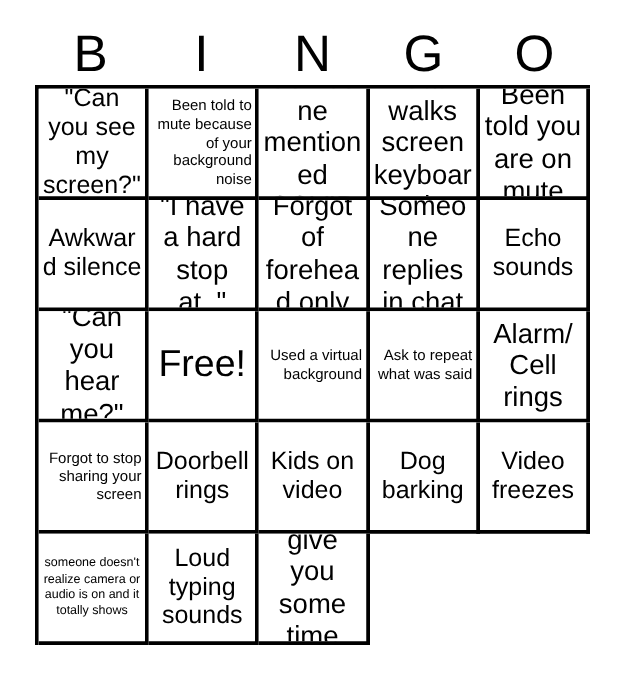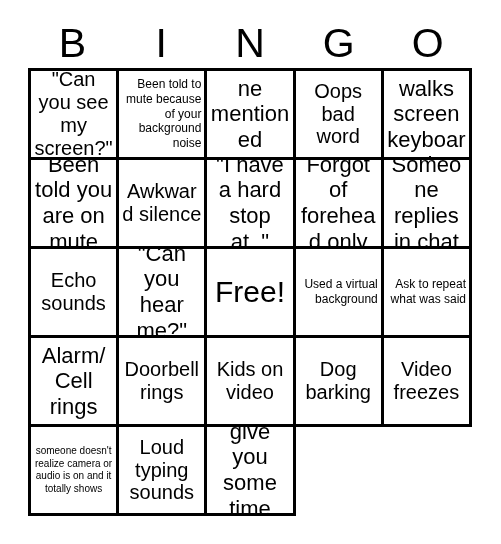--- a/index.html
+++ b/index.html
@@ -102,23 +102,20 @@
   <div id="grid">
       <div class="cell size-lg">
         <span class="cell-text">"Can you see my screen?"</span>
       </div>
       <div class="cell size-sm">
         <span class="cell-text">Been told to mute because of your background noise</span>
       </div>
       <div class="cell size-md">
         <span class="cell-text">Someone mentioned COVID</span>
       </div>
-      <div class="cell size-lg">
-        <span class="cell-text">Oops bad word</span>
-      </div>
       <div class="cell size-md">
         <span class="cell-text">Cat walks screen keyboard</span>
       </div>
       <div class="cell size-md">
         <span class="cell-text">Been told you are on mute</span>
       </div>
       <div class="cell size-lg">
         <span class="cell-text">Awkward silence</span>
       </div>
       <div class="cell size-md">
@@ -141,20 +138,23 @@
       </div>
       <div class="cell size-sm">
         <span class="cell-text">Used a virtual background</span>
       </div>
       <div class="cell size-sm">
         <span class="cell-text">Ask to repeat what was said</span>
       </div>
       <div class="cell size-md">
         <span class="cell-text">Alarm/Cell rings</span>
       </div>
+      <div class="cell size-sm">
+        <span class="cell-text">Forgot to stop sharing your screen</span>
+      </div>
       <div class="cell size-lg">
         <span class="cell-text">Doorbell rings</span>
       </div>
       <div class="cell size-lg">
         <span class="cell-text">Kids on video</span>
       </div>
       <div class="cell size-lg">
         <span class="cell-text">Dog barking</span>
       </div>
       <div class="cell size-lg">

